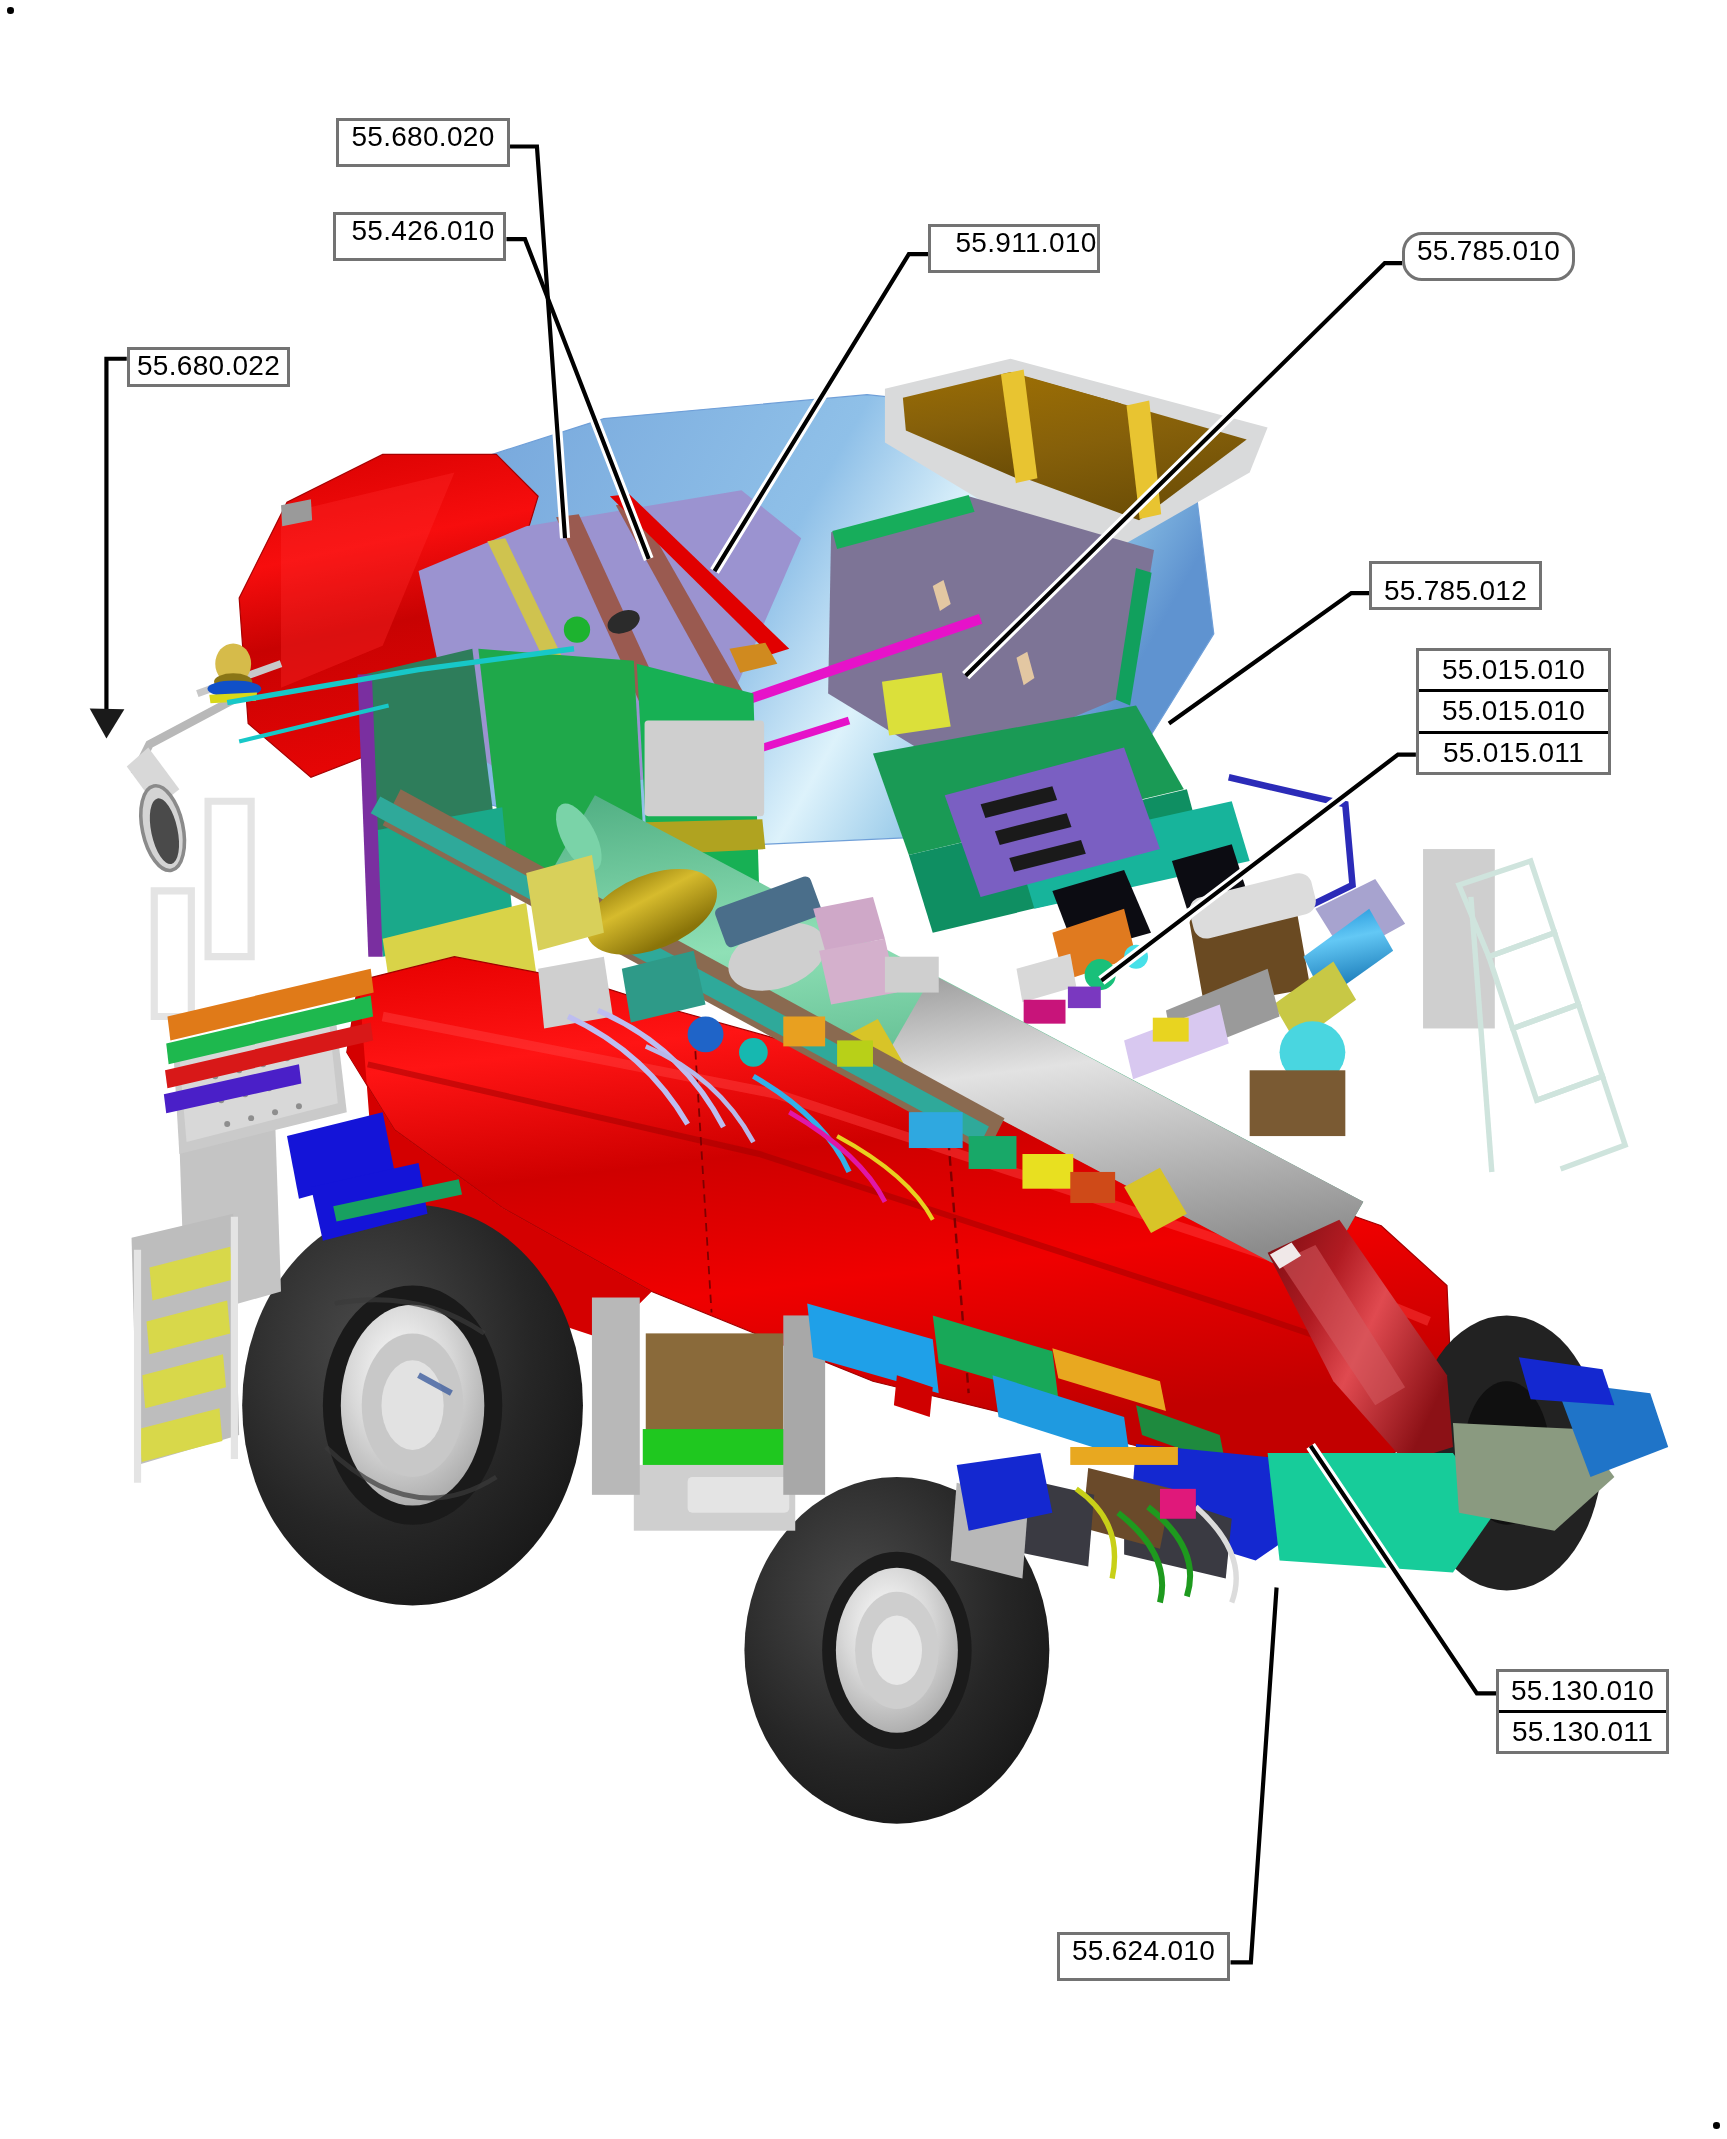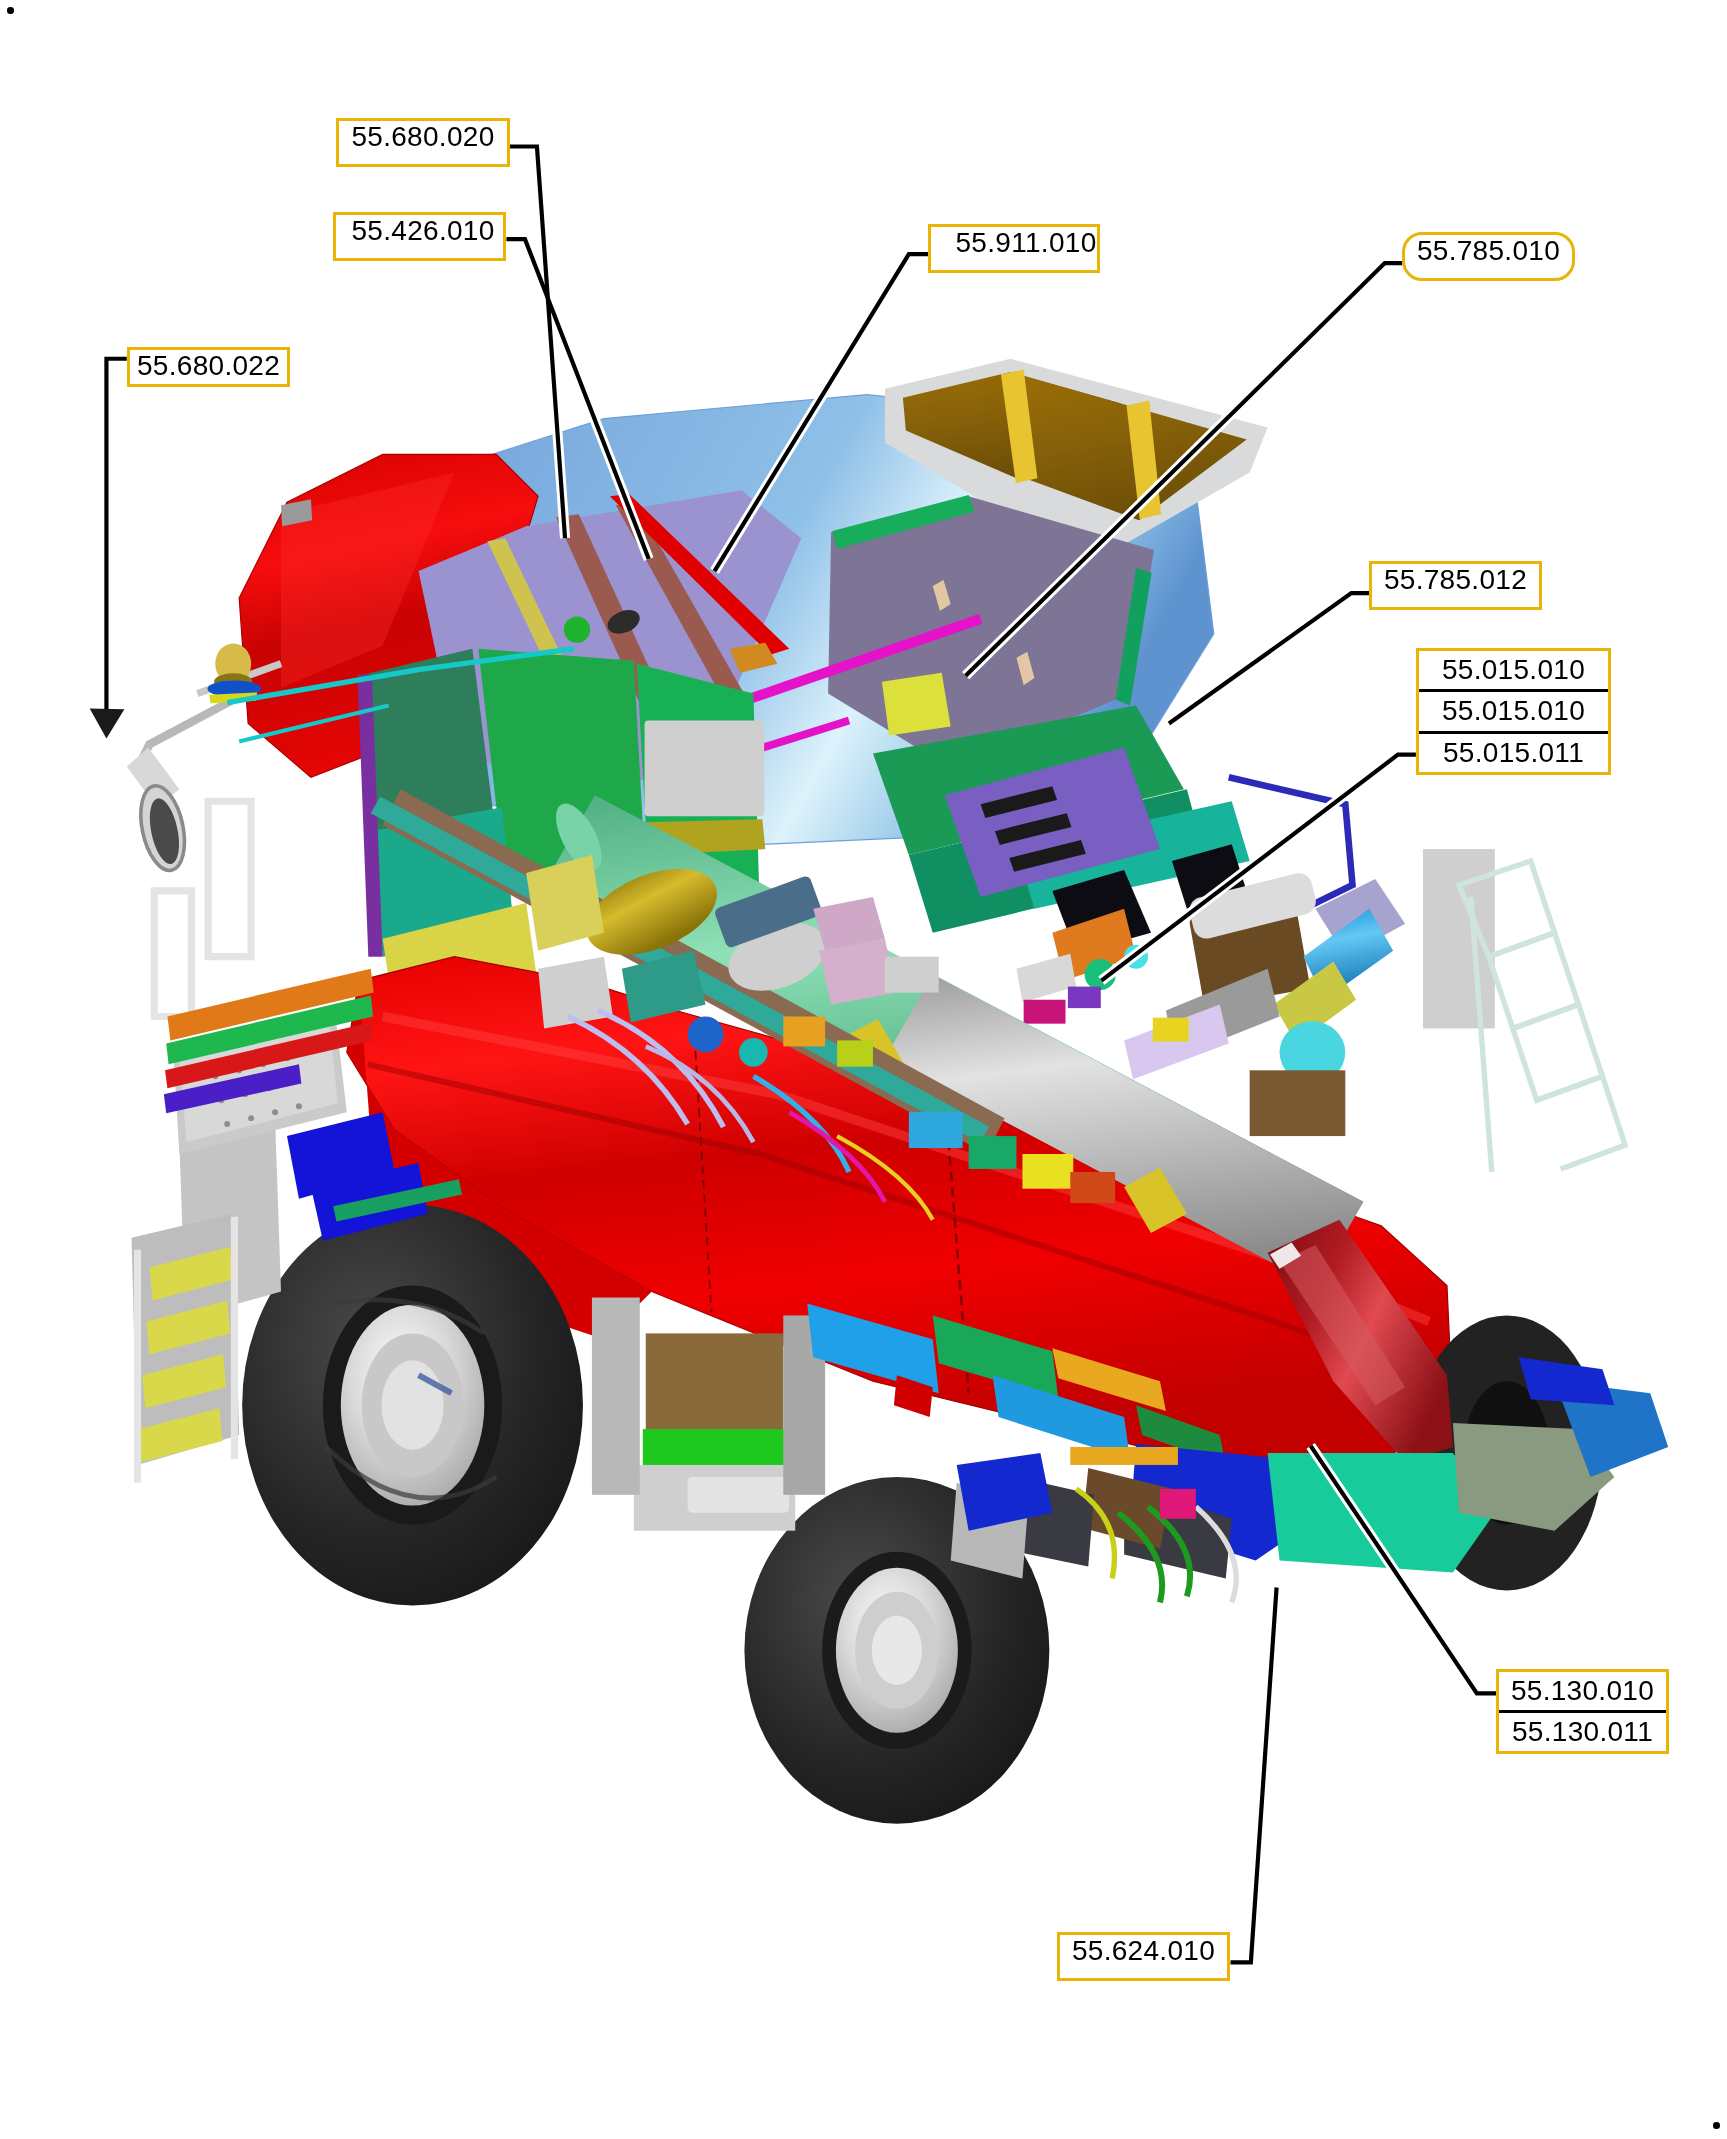--- a/index.html
+++ b/index.html
@@ -22,21 +22,21 @@
     position: absolute;
     left: 0;
     top: 0;
     width: 1728px;
     height: 2140px;
   }
   
   .callout {
     position: absolute;
     box-sizing: border-box;
-    border: 3px solid #eab308;
+    border: 3px solid #737373;
     background: #ffffff;
     display: flex;
     flex-direction: column;
     z-index: 40;
   }
   .callout .row {
     box-sizing: border-box;
     display: flex;
     align-items: center;
     justify-content: center;
@@ -429,21 +429,21 @@
   </div>
 
   <div class="callout" style="left:928px; top:224px; width:172px; height:49px;padding-left:24px;">
     <div class="row">55.911.010</div>
   </div>
 
   <div class="callout" style="left:1402px; top:232px; width:173px; height:49px;border-radius:20px;">
     <div class="row">55.785.010</div>
   </div>
 
-  <div class="callout" style="left:1369px; top:561px; width:173px; height:49px;">
+  <div class="callout" style="left:1369px; top:561px; width:173px; height:49px;justify-content:flex-end;">
     <div class="row">55.785.012</div>
   </div>
 
   <div class="callout" style="left:1416px; top:648px; width:195px; height:127px;">
     <div class="row" style="flex:1">55.015.010</div>
     <div class="row" style="flex:1">55.015.010</div>
     <div class="row" style="flex:1">55.015.011</div>
   </div>
 
   <div class="callout" style="left:1496px; top:1661px; width:173px; height:85px;margin-top:8px;">

